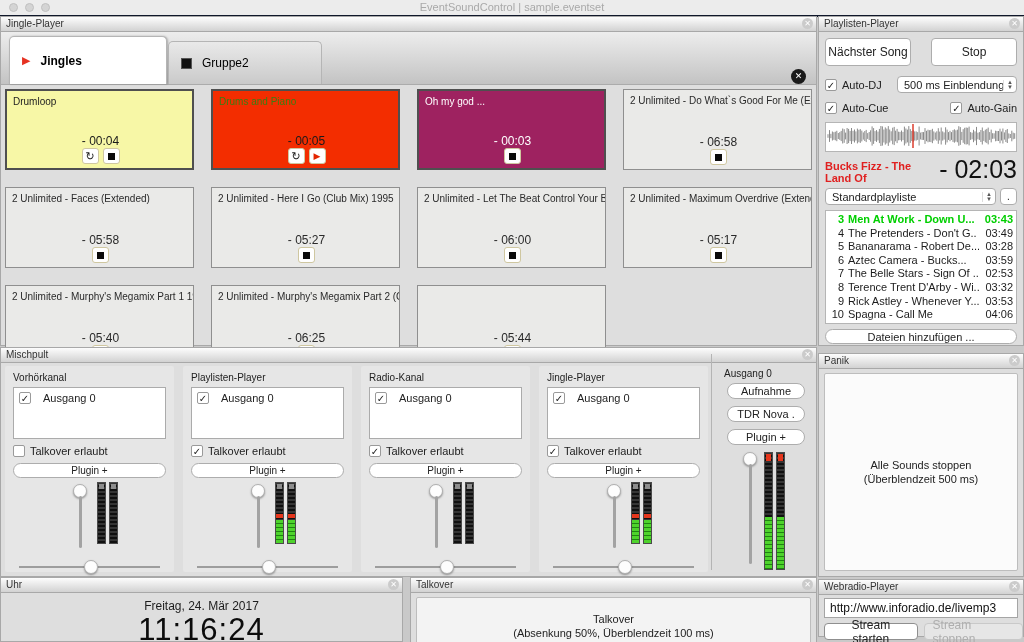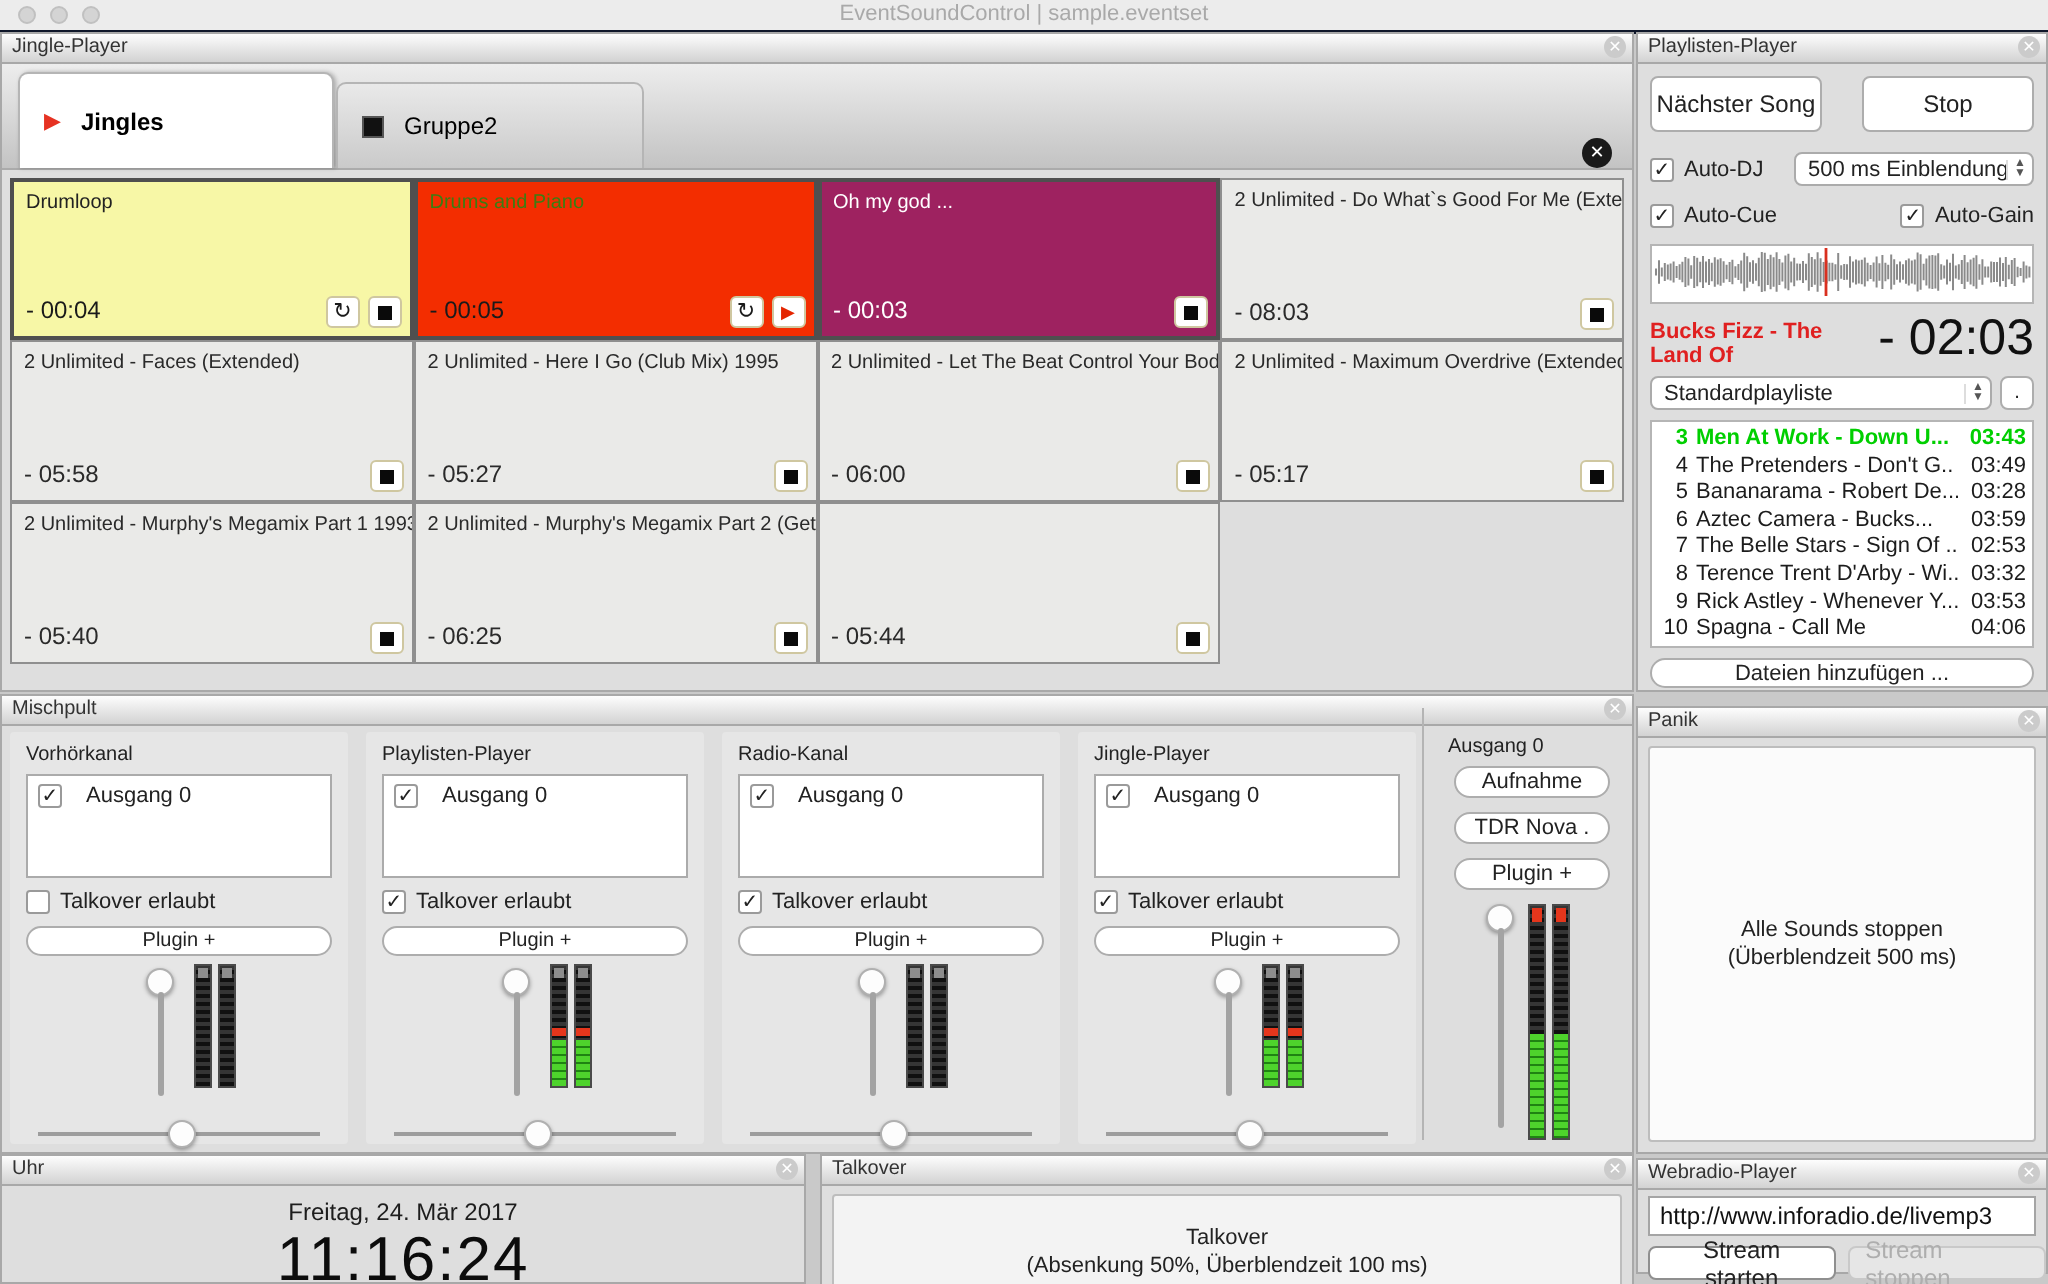--- a/index.html
+++ b/index.html
@@ -23,27 +23,27 @@
             border-bottom:1px solid #ababab;}
   .tab{position:absolute;box-sizing:border-box;border:1px solid #b5b5b5;border-bottom:none;
        border-radius:5px 5px 0 0;font-size:12px;display:flex;align-items:center;padding-left:12px;gap:10px;}
   .tab.active{left:8px;top:4px;width:158px;height:48px;background:#fff;font-weight:bold;
               box-shadow:1px 0 2px rgba(0,0,0,.25);}
   .tab.inactive{left:167px;top:9px;width:154px;height:43px;background:linear-gradient(#e9e9e9,#cacaca);}
   .play-glyph{color:#e63222;font-size:11px;}
   .sq-glyph{width:9px;height:9px;background:#111;display:inline-block;border:1px solid #555;}
   .group-close{position:absolute;right:10px;top:37px;width:15px;height:15px;border-radius:50%;
                background:#1a1a1a;color:#fff;font-size:9px;line-height:15px;text-align:center;}
-  .jgrid{display:grid;grid-template-columns:repeat(4,1fr);grid-auto-rows:81px;gap:0;padding:4px;}
+  .jgrid{display:grid;grid-template-columns:repeat(4,1fr);grid-auto-rows:81px;gap:17px;padding:4px;}
   .jcell{position:relative;background:#eaeae8;border:1px solid #8f8f8f;box-sizing:border-box;
          color:#2a2a2a;overflow:hidden;}
   .jcell.playing{border:2px solid #4f4f4f;}
   .jname{font-size:10px;padding:5px 6px 0 6px;line-height:12px;white-space:nowrap;overflow:hidden;}
   .jname.serif{font-family:"Liberation Serif","DejaVu Serif",serif;font-size:13px;color:#e6606e;padding-top:9px;}
-  .jfoot{position:absolute;left:6px;right:4px;bottom:4px;display:flex;align-items:flex-start;}
+  .jfoot{position:absolute;left:6px;right:4px;bottom:4px;display:flex;align-items:center;flex-direction:column;}
   .jtime{font-size:12px;flex:1;}
   .jicons{display:flex;gap:4px;}
   .jicon{width:17px;height:16px;background:#fff;border:1px solid #cfc7a0;border-radius:3px;
          display:flex;align-items:center;justify-content:center;box-sizing:border-box;}
   .jicon .stopsq{width:7px;height:7px;background:#0a0a0a;}
   .jicon .loopch{font-size:11px;color:#1a1a1a;line-height:10px;}
   .jicon .playtri{color:#e42500;font-size:9px;line-height:9px;}
   
   .btn{background:#fff;border:1px solid #adadad;border-radius:4px;font-size:12px;color:#222;
        display:flex;align-items:center;justify-content:center;box-sizing:border-box;
@@ -174,21 +174,21 @@
           <span class="jicons">
             <span class="jicon">
               <span class="stopsq"></span>
             </span>
           </span>
         </div>
       </div>
       <div class="jcell">
         <div class="jname">2 Unlimited - Do What`s Good For Me (Extended</div>
         <div class="jfoot">
-          <span class="jtime">- 08:03</span>
+          <span class="jtime">- 06:58</span>
           <span class="jicons">
             <span class="jicon">
               <span class="stopsq"></span>
             </span>
           </span>
         </div>
       </div>
       <div class="jcell">
         <div class="jname">2 Unlimited - Faces (Extended)</div>
         <div class="jfoot">

